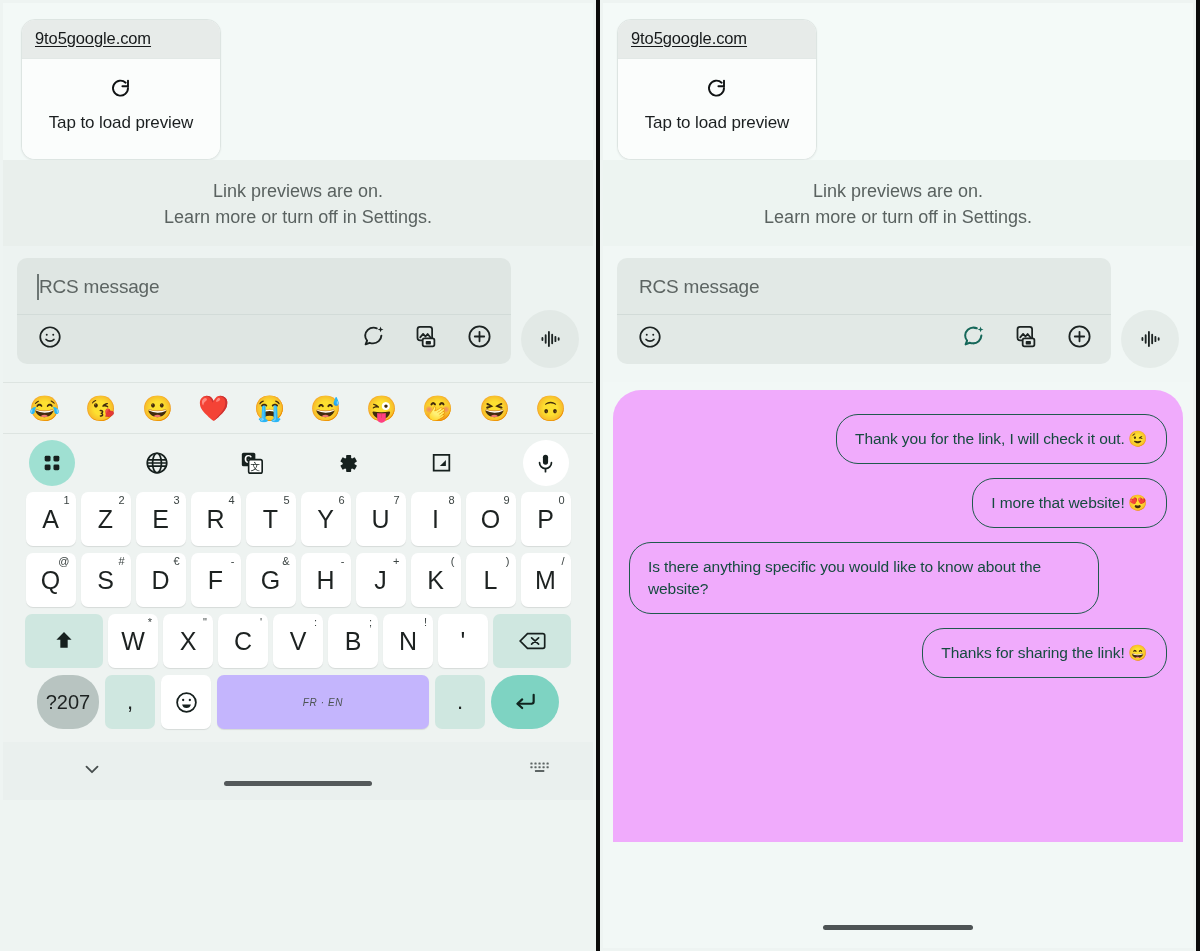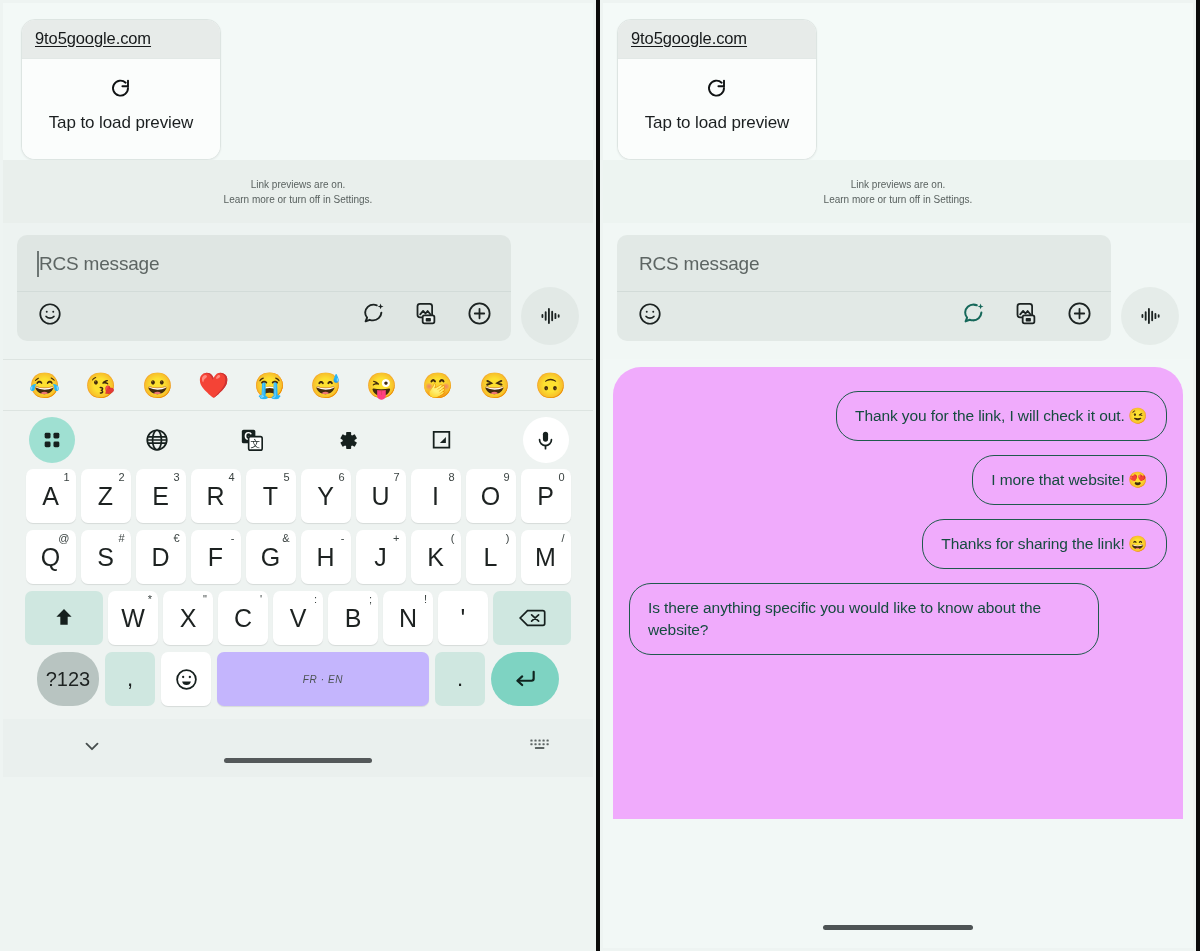--- a/index.html
+++ b/index.html
@@ -70,21 +70,21 @@
   }
 
   
   .notice {
     text-align: center;
     padding: 18px 0 16px 0;
     background: #e9efec;
     line-height: 1.45;
   }
   .panel-right .notice { background: #edf4f1; }
-  .notice-line { font-size: 10px; color: #5a6260; display: block; }
+  .notice-line { font-size: 18px; color: #5a6260; display: block; }
 
   
   .composer-wrap {
     display: flex;
     align-items: flex-start;
     gap: 10px;
     padding: 12px 14px 14px 14px;
     background: #edf3f1;
   }
   .panel-right .composer-wrap { background: #f1f7f5; }
@@ -519,21 +519,21 @@
           <div class="key tinted wide-back">
             <svg width="30" height="24" viewBox="0 0 30 24" fill="none" stroke="#16201e" stroke-width="1.7" stroke-linecap="round">
               <path d="M10.5 4.6h15.4a1.8 1.8 0 0 1 1.8 1.8v11.2a1.8 1.8 0 0 1-1.8 1.8H10.5L3.2 12z"></path>
               <path d="M14.6 8.8l7 6.4M21.6 8.8l-7 6.4"></path>
             </svg>
           </div>
         </div>
 
         <div class="kb-row bottom">
           <div class="key sym">
-              <span>?123</span>
+              <span>?207</span>
             </div>
           <div class="key comma">
               <span>,</span>
             </div>
           <div class="key emoji-key">
             <svg width="25" height="25" viewBox="0 0 24 24" fill="none" stroke="#16201e" stroke-width="1.7">
               <circle cx="12" cy="12" r="9"></circle>
               <circle cx="8.8" cy="9.6" r="1.1" fill="#16201e" stroke="none"></circle>
               <circle cx="15.2" cy="9.6" r="1.1" fill="#16201e" stroke="none"></circle>
               <path d="M7.8 13.8h8.4a4.3 4.3 0 0 1-8.4 0z" fill="#16201e" stroke="none"></path>
@@ -651,26 +651,26 @@
         </div>
       </div>
 
       <div class="chat-zone">
         <div class="bubble-row right">
           <div class="bubble">Thank you for the link, I will check it out. 😉</div>
         </div>
         <div class="bubble-row right">
           <div class="bubble">I more that website! 😍</div>
         </div>
+        <div class="bubble-row left">
+          <div class="bubble two-line">Is there anything specific you would like to know about the website?</div>
+        </div>
         <div class="bubble-row right">
           <div class="bubble">Thanks for sharing the link! 😄</div>
         </div>
-        <div class="bubble-row left">
-          <div class="bubble two-line">Is there anything specific you would like to know about the website?</div>
-        </div>
       </div>
 
       <div class="right-navbar">
         <span class="home-pill"></span>
       </div>
 
     </div>
   </div>
 
 </div>

